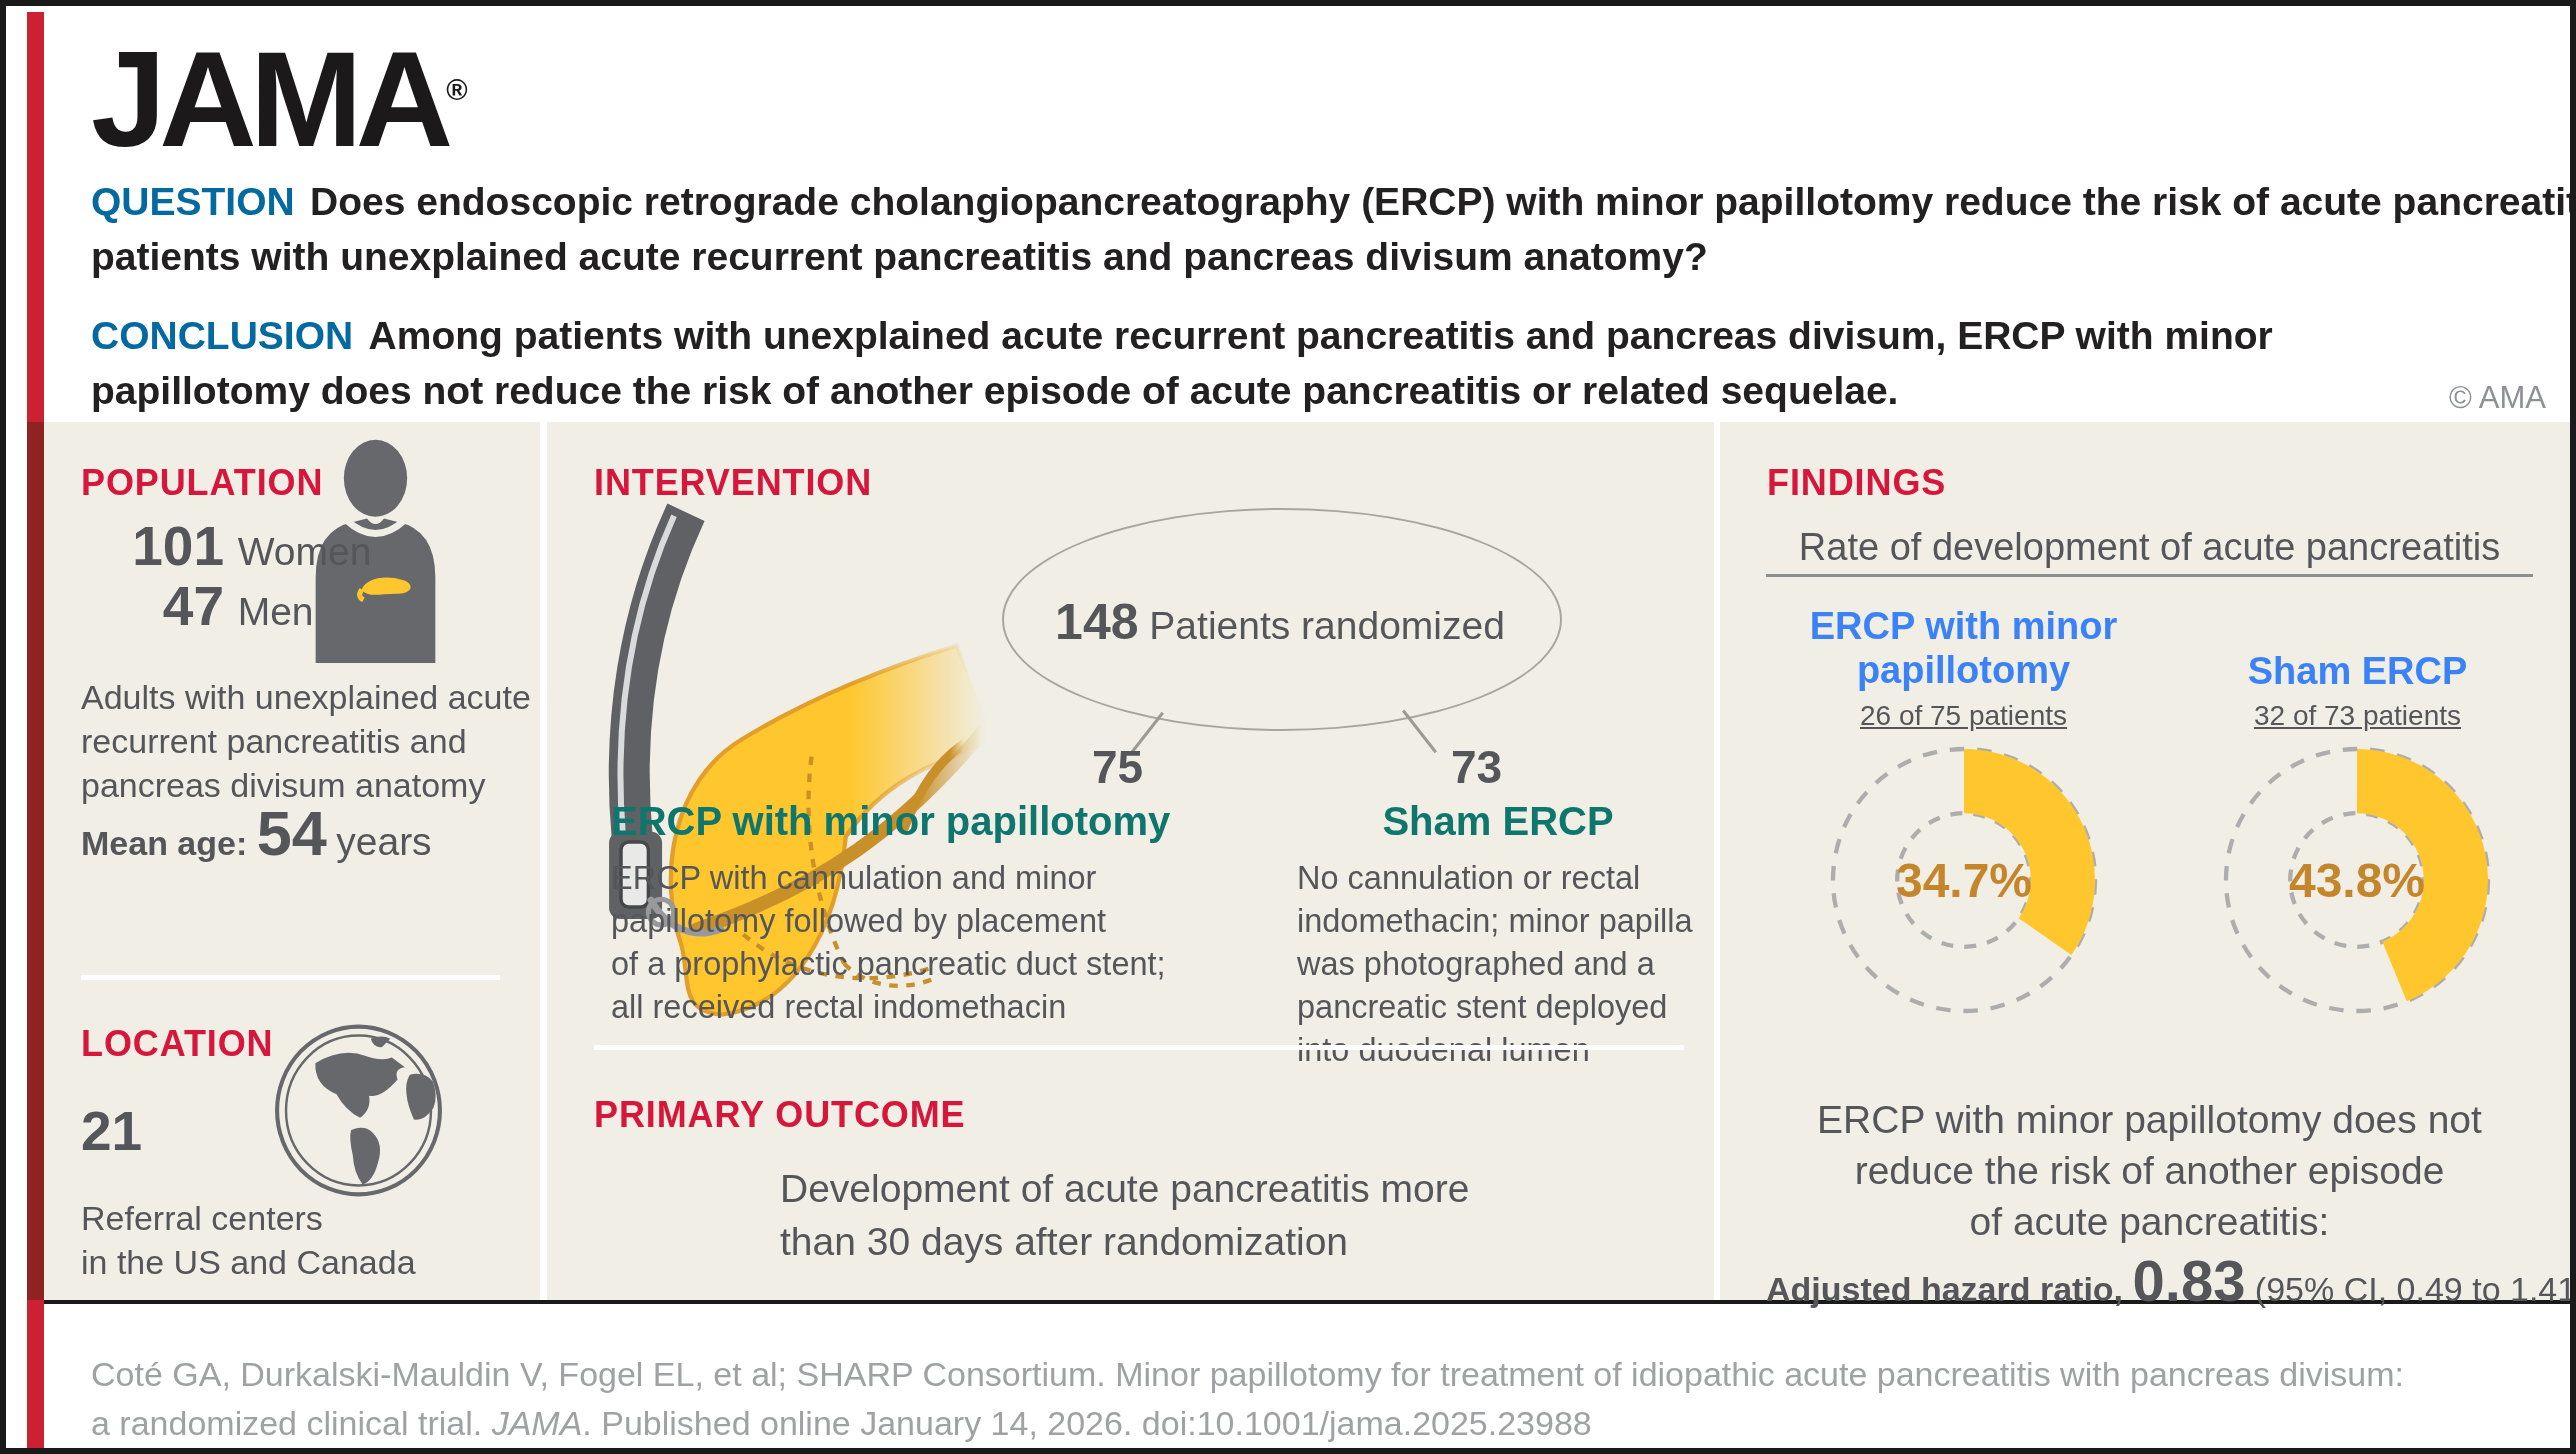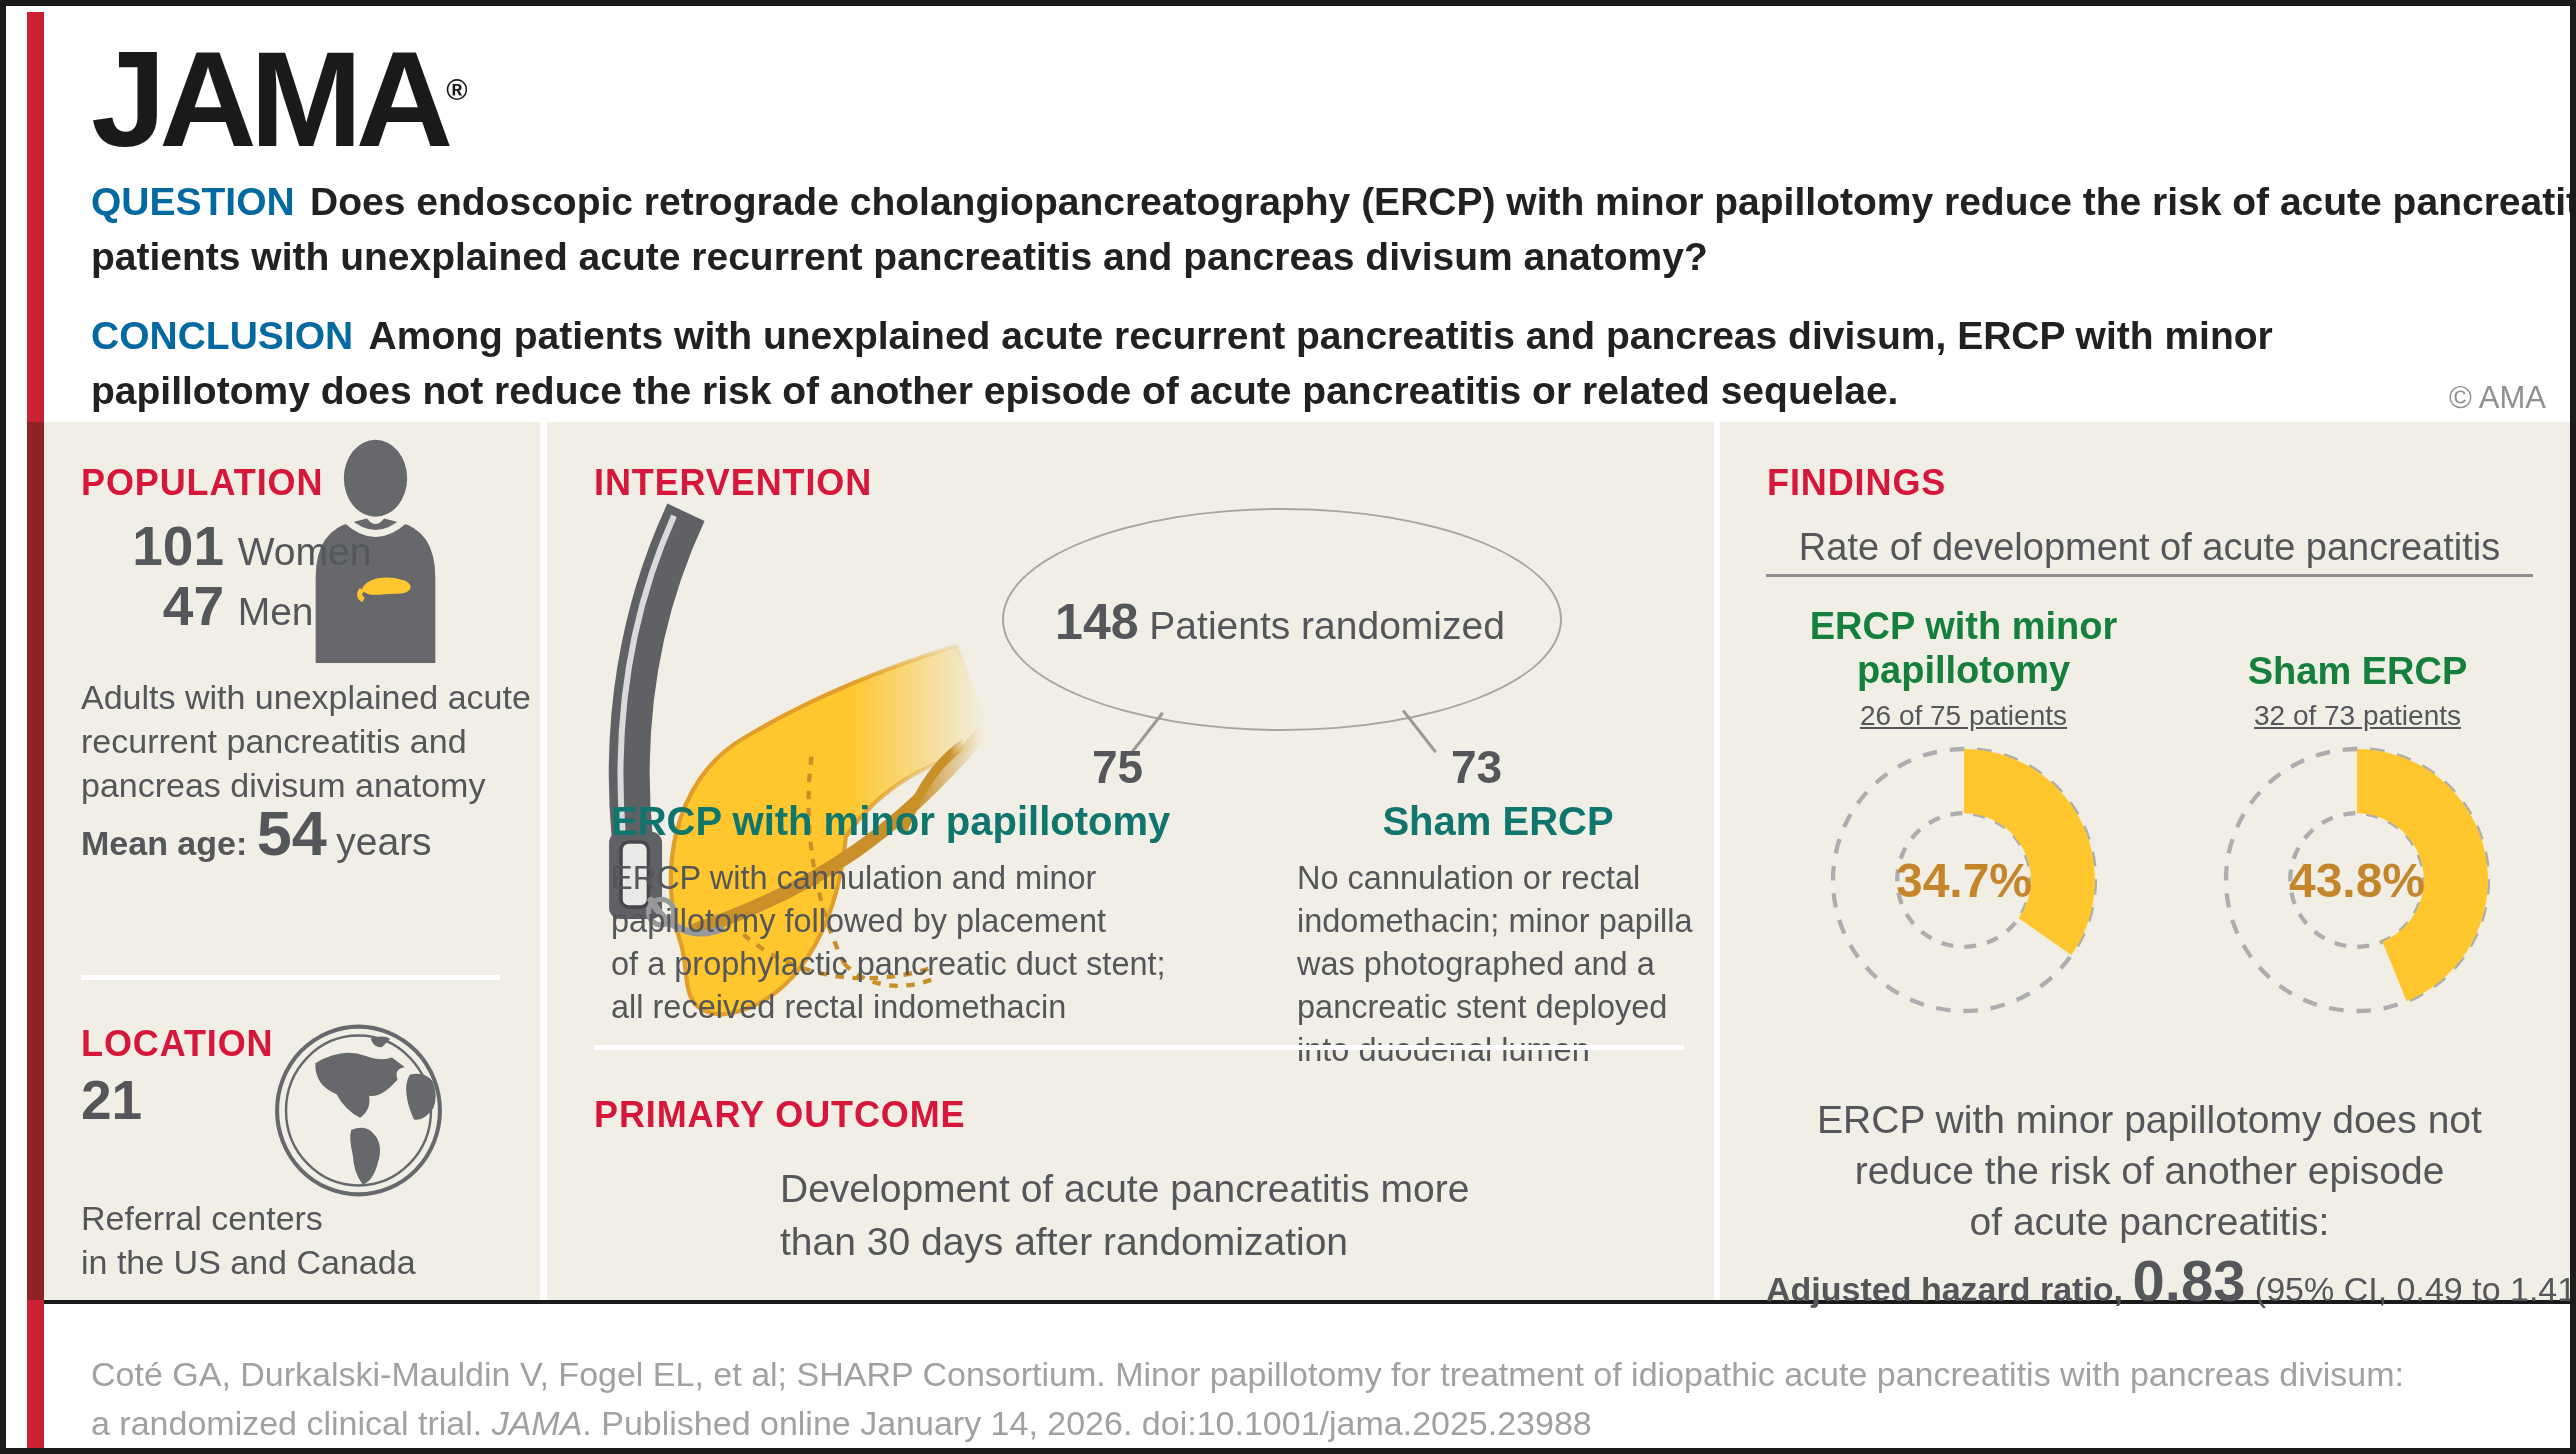--- a/index.html
+++ b/index.html
@@ -32,21 +32,21 @@
   .rand-text{font-size:39px;white-space:nowrap;}
   .rand-text b{font-size:50px;}
   .arm-n{font-size:46px;font-weight:bold;}
   .arm-title{font-size:40px;font-weight:bold;color:#0f766e;white-space:nowrap;}
   .arm-desc{font-size:32.5px;line-height:43px;white-space:nowrap;}
   .callout{position:absolute;width:2.6px;background:#9B9B93;}
   .outcome-line{font-size:39px;line-height:53px;white-space:nowrap;}
   
   .sub-title{font-size:38px;white-space:nowrap;}
   .rule{position:absolute;height:2.6px;background:#8C8E90;}
-  .grp-name{font-size:38px;font-weight:bold;color:#15803d;line-height:44px;text-align:center;}
+  .grp-name{font-size:38px;font-weight:bold;color:#3b82f6;line-height:44px;text-align:center;}
   .grp-detail{font-size:28px;text-align:center;white-space:nowrap;text-decoration:underline;}
   .donut{position:absolute;width:274px;height:274px;}
   .donut-label{position:absolute;left:0;top:0;width:100%;height:100%;display:flex;
     align-items:center;justify-content:center;font-size:48px;font-weight:bold;color:#C5862B;}
   .concl-line{font-size:39px;line-height:51px;text-align:center;white-space:nowrap;}
   .hazard{font-size:34px;font-weight:bold;white-space:nowrap;}
   .hazard .val{font-size:58px;}
   .hazard .ci{font-weight:normal;}
   
   .cite{font-size:34px;line-height:49px;color:#9FA1A3;white-space:nowrap;}
@@ -121,21 +121,21 @@
 
   <svg class="abs" style="left:267px;top:1014px;" width="171" height="181" viewBox="0 0 210 212">
     <ellipse cx="105" cy="106" rx="100" ry="103" fill="none" stroke="#66686B" stroke-width="5"></ellipse>
     <ellipse cx="105" cy="106" rx="89" ry="92" fill="none" stroke="#66686B" stroke-width="3"></ellipse>
     <path d="M 52 48 q 32 -20 62 -9 q 20 7 32 2 l 16 12 q -14 2 -9 15 q -20 23 -35 20 q 3 17 -11 27 q -18 -9 -29 -29 q -27 -11 -26 -38 z" fill="#66686B"></path>
     <path d="M 96 130 q 17 -7 27 4 q 13 13 6 36 q -6 23 -19 27 q -11 -15 -12 -36 q -5 -21 -2 -31 z" fill="#66686B"></path>
     <path d="M 168 62 q 18 -4 28 8 q 7 17 1 33 q -12 17 -24 14 q -8 -18 -9 -31 q -2 -14 4 -24 z" fill="#66686B"></path>
     <path d="M 120 18 q 14 -6 24 0 l -10 10 q -10 2 -14 -10 z" fill="#66686B"></path>
   </svg>
 
-  <div class="abs big-num" style="left:75px;top:1067px;">21</div>
+  <div class="abs big-num" style="left:75px;top:1098px;">21</div>
   <div class="abs" style="left:75px;top:1190px;">
     <div class="body-line">Referral centers</div>
     <div class="body-line">in the US and Canada</div>
   </div>
 
   <div class="abs sec-title" style="left:588px;top:456px;">INTERVENTION</div>
 
   <svg class="abs" style="left:556px;top:496px;" width="453" height="534" viewBox="0 0 530 625">
     <defs>
       <linearGradient id="pfade" x1="0" y1="0" x2="1" y2="0">

